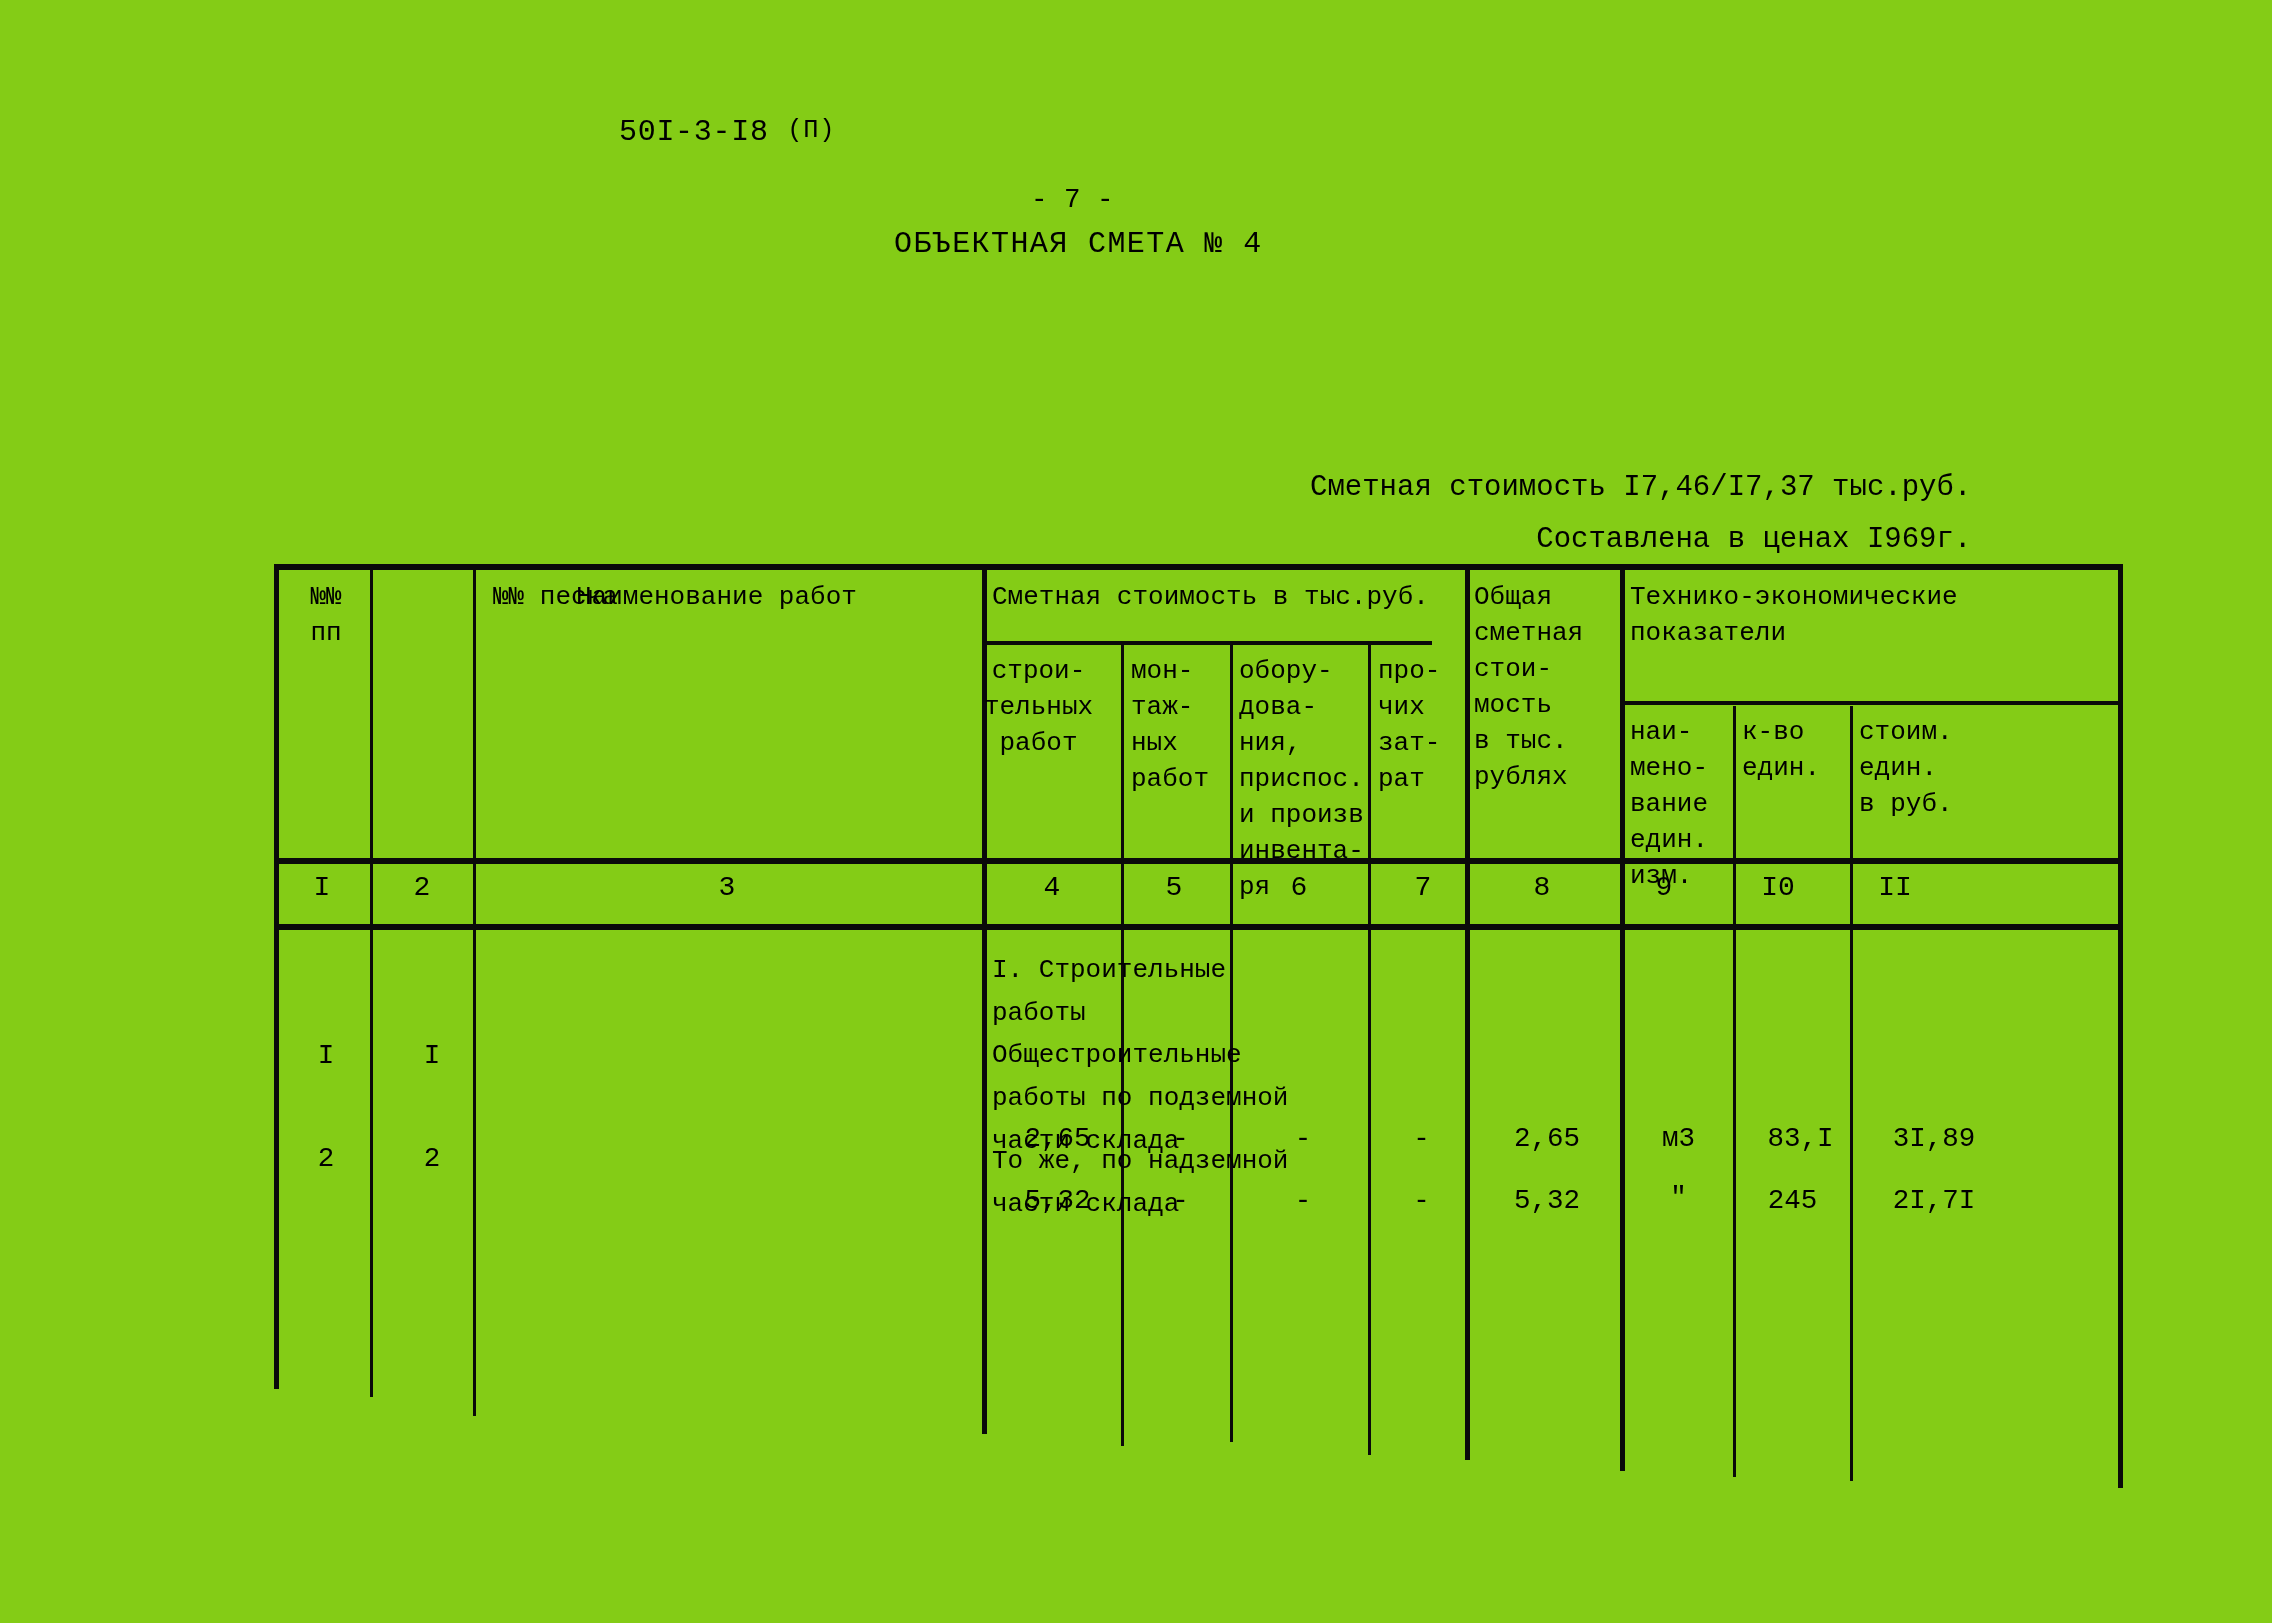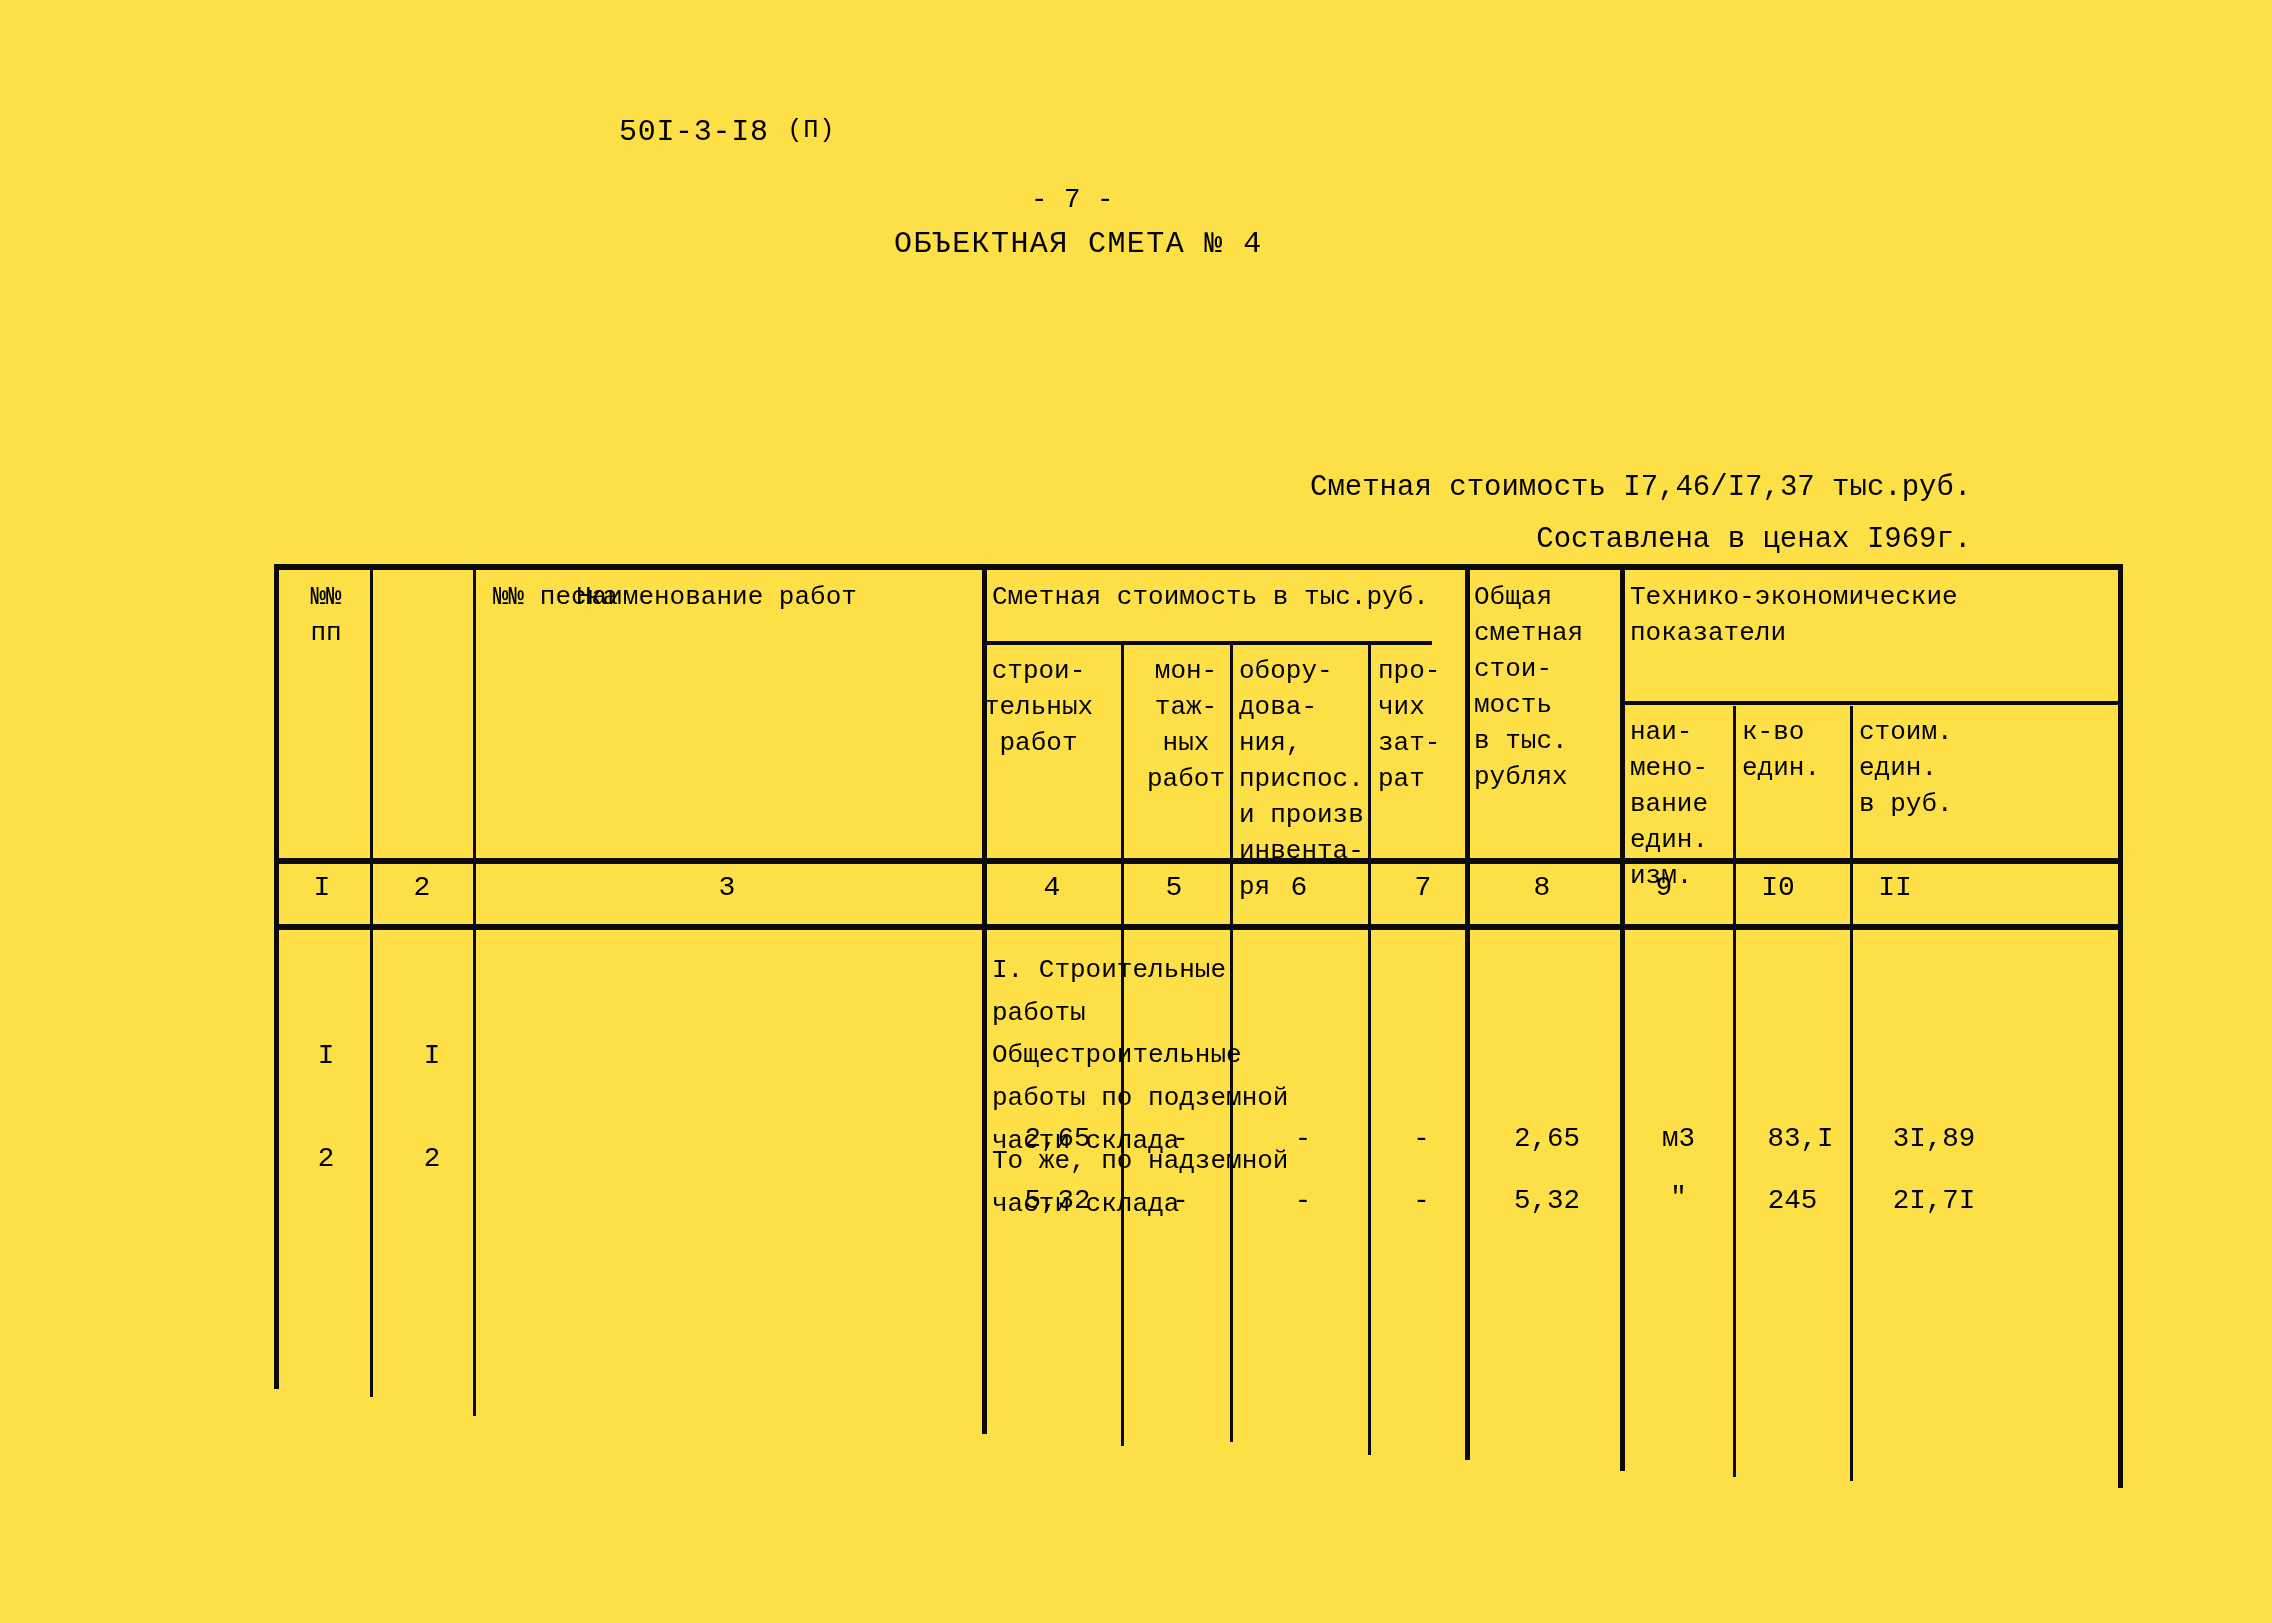--- a/index.html
+++ b/index.html
@@ -8,21 +8,21 @@
     background: #ffffff;
   }
   body {
     font-family: "Liberation Mono", "DejaVu Sans Mono", monospace;
     color: #000000;
   }
   #page {
     position: relative;
     width: 2273px;
     height: 1624px;
-    background: #fde047;
+    background: #84cc16;
     overflow: hidden;
   }
 
   
   .doc-code {
     position: absolute;
     left: 619px;
     top: 115px;
     font-size: 30px;
     letter-spacing: 0.7px;
@@ -160,21 +160,21 @@
     <div class="tline v thick" style="left:1844px;top:360px;height:564px;"></div>
 
     <div class="cell center" style="left:11px;   top:15px; width:82px;">№№
 пп</div>
     <div class="cell" style="left:219px;  top:15px; width:158px;">№№ песка</div>
     <div class="cell" style="left:302px;  top:15px; width:399px;">Наименование работ</div>
     <div class="cell" style="left:718px; top:15px; width:481px;">Сметная стоимость в тыс.руб.</div>
     <div class="cell" style="left:696px; top:89px; width:137px;text-align:center;">строи-
 тельных
 работ</div>
-    <div class="cell" style="left:857px; top:89px; width:110px;text-align:center;">мон-
+    <div class="cell" style="left:857px; top:89px; width:110px;">мон-
 таж-
 ных
 работ</div>
     <div class="cell" style="left:965px; top:89px; width:137px;">обору-
 дова-
 ния,
 приспос.
 и произв
 инвента-
 ря</div>

